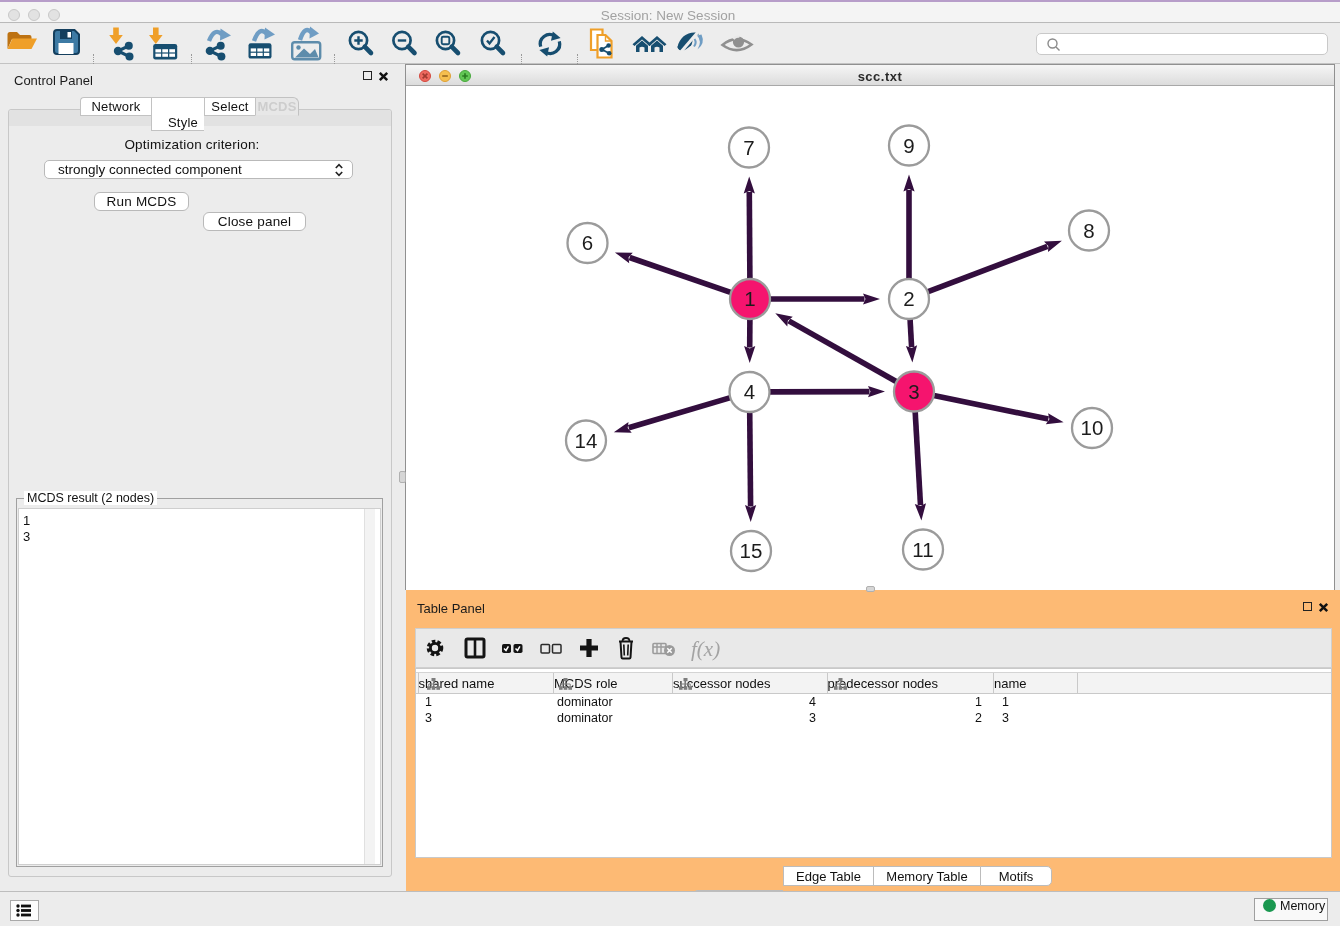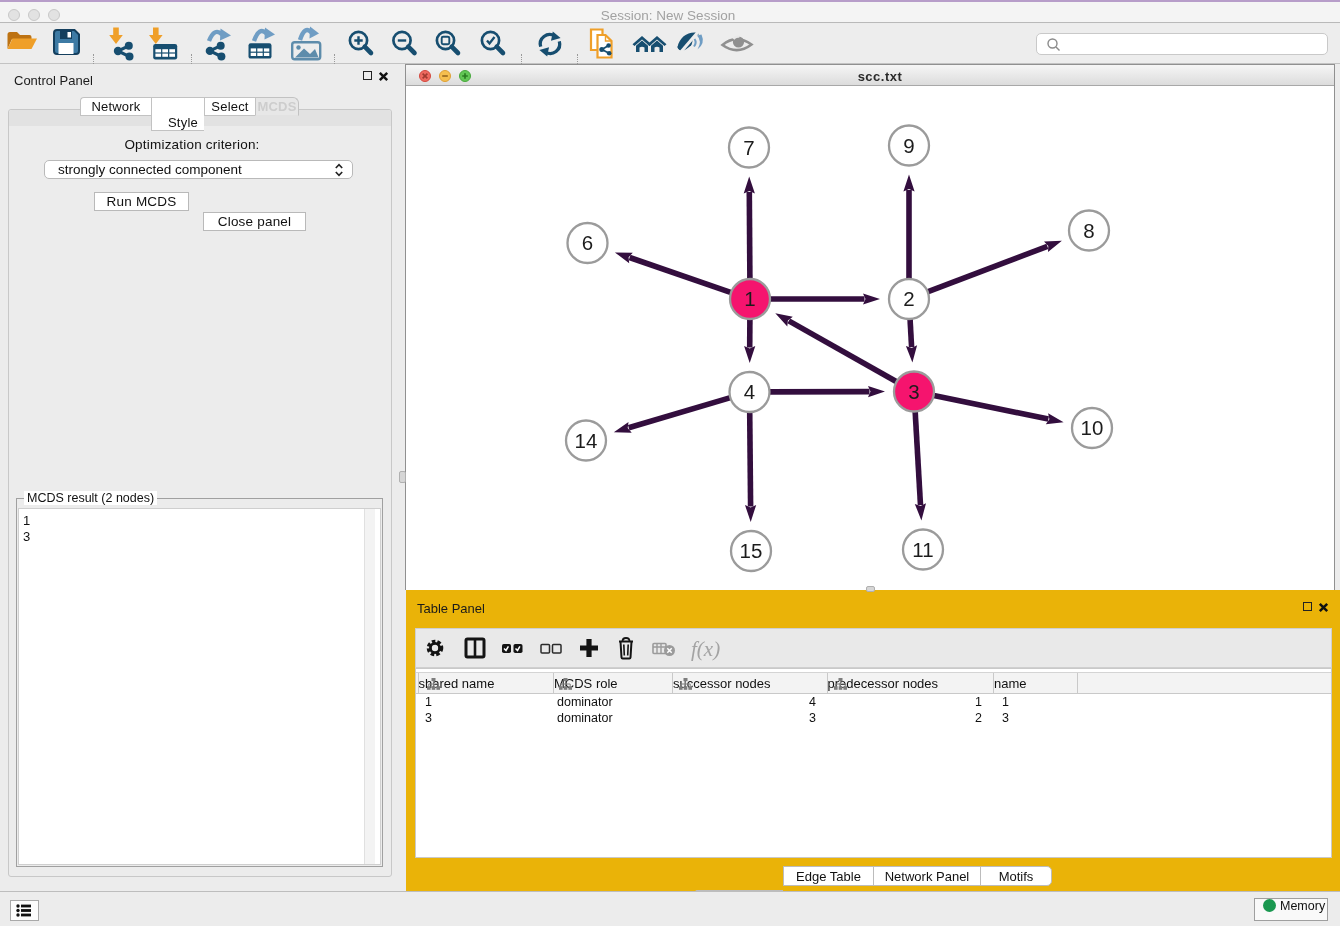--- a/index.html
+++ b/index.html
@@ -20,36 +20,36 @@
 #cptabs { top:33px; left:80px; height:19px; font-size:13px; }
 .cptab { float:left; height:19px; line-height:18px; padding:0 14px; background:#fff; border:1px solid #c2c2c2; border-right:none; color:#111; text-align:center; letter-spacing:0.2px; }
 #tabN { border-radius:4px 0 0 0; width:71px; padding:0; }
 #tabSt { width:53px; padding:16px; }
 #tabSe { width:51px; padding:0; }
 #tabM { width:44px; padding:0; border-right:1px solid #c2c2c2; border-radius:0 6px 0 0; background:#e7e7e7; color:#cdcdcd; border-bottom:1px solid #e2e2e2;font-weight:bold;}
 #cpinner { left:8px; top:45px; width:384px; height:768px; border:1px solid #c8c8c8; border-radius:3px; background:#ececec; }
 #cpinnertop { left:0px; top:0px; width:382px; height:16px; background:#e2e2e2; border-radius:3px 3px 0 0;}
 #optlabel { top:73px; width:384px; text-align:center; font-size:13.5px; color:#111; letter-spacing:0.2px; }
 #cpselect { left:44px; top:96px; width:309px; height:19px; background:#fff; border:1px solid #b9b9b9; border-radius:5px; font-size:13.5px; color:#111; line-height:18px; padding-left:13px; }
-.btn { top:128px; height:19px; background:#fff; border:1px solid #b9b9b9; border-radius:0; font-size:13.5px; color:#111; text-align:center; line-height:18px; letter-spacing:0.2px; }
+.btn { top:128px; height:19px; background:#fff; border:1px solid #b9b9b9; border-radius:6px; font-size:13.5px; color:#111; text-align:center; line-height:18px; letter-spacing:0.2px; }
 #runbtn { left:94px; width:95px; }
 #closebtn { left:203px; width:103px;margin-top:20px; }
 #fieldset { left:16px; top:434px; width:367px; height:369px; border:1px solid #a0a0a0; background:#ececec; }
 #fswhite { left:1px; top:9px; width:363px; height:357px; background:#fff; border:1px solid #cfcfcf; }
 #fslabel { left:7px; top:-8px; background:#ffffff; padding:0 3px; font-size:12.5px; color:#111; }
 #fstext { left:6px; top:14px; font-size:13px; color:#111; line-height:16px; }
 #fsscroll { right:7px; top:10px; width:11px; height:355px; background:#f3f3f3; border-left:1px solid #e0e0e0; }
 
 #netwin { left:405px; top:64px; width:930px; height:526px; border:1px solid #909090; border-bottom:none; background:#fff; }
 #nettitle { left:0; top:0; width:928px; height:21px; background:linear-gradient(#f6f6f6,#dcdcdc); border-bottom:1px solid #a8a8a8; }
 #netname { left:10px; top:4px; width:928px; text-align:center; font-size:13px; font-weight:bold; color:#2b2b2b; letter-spacing:0.5px; }
 .mac { width:12px; height:12px; border-radius:50%; top:5px; }
 #netcanvas { left:0; top:22px; width:928px; height:504px; background:#fff; }
 
-#tpanel { left:406px; top:590px; width:934px; height:301px; background:#eab308; }
+#tpanel { left:406px; top:590px; width:934px; height:301px; background:#fdba74; }
 #tptitle { left:11px; top:11px; font-size:13px; color:#1b1b1b; }
 #ttoolbar { left:9px; top:38px; width:917px; height:40px; background:#e9e9e9; border:1px solid #cfcfcf; }
 #tablearea { left:9px; top:78px; width:917px; height:190px; background:#fff; border:1px solid #c9c9c9; }
 #thead { left:0; top:3px; width:915px; height:22px; background:#f3f3f3; border-top:1px solid #d4d4d4; border-bottom:1px solid #c9c9c9; font-size:13px; color:#111; }
 .thcell { top:0; height:21px; border-right:1px solid #c9c9c9; text-align:left; line-height:21px; }
 .trow { font-size:12.5px; color:#111; height:16px; }
 .tcell { position:absolute; }
 #btabs { left:287px; top:276px; height:20px; font-size:13px; }
 .btab { float:left; height:20px; line-height:19px; background:#fff; border:1px solid #bcbcbc; border-right:none; color:#111; text-align:center; }
 
@@ -430,21 +430,21 @@
       <span class="tcell" style="left:9px;">3</span>
       <span class="tcell" style="left:141px;">dominator</span>
       <span class="tcell" style="left:330px;width:70px;text-align:right;">3</span>
       <span class="tcell" style="left:495px;width:71px;text-align:right;">2</span>
       <span class="tcell" style="left:586px;">3</span>
     </div>
   </div>
   <div id="btabs" class="abs">
     <div class="btab" style="width:90px;border-radius:5px 0 0 5px;background:#d8d8d8;color:#b9bab6;margin-top:24px;">Node Table</div>
     <div class="btab" style="width:90px;">Edge Table</div>
-    <div class="btab" style="width:107px;">Network Panel</div>
+    <div class="btab" style="width:107px;">Memory Table</div>
     <div class="btab" style="width:72px;border-right:1px solid #bcbcbc;border-radius:0 5px 5px 0;">Motifs</div>
   </div>
 </div>
 
 <div id="statusbar" class="abs">
   <div id="listbtn" class="abs">
     <svg width="27" height="19" viewBox="0 0 27 19">
       <circle cx="7" cy="5" r="1.7" fill="#111"></circle>
         <rect x="10" y="3.6" width="10" height="2.8" fill="#111"></rect>
       <circle cx="7" cy="9.5" r="1.7" fill="#111"></circle>

